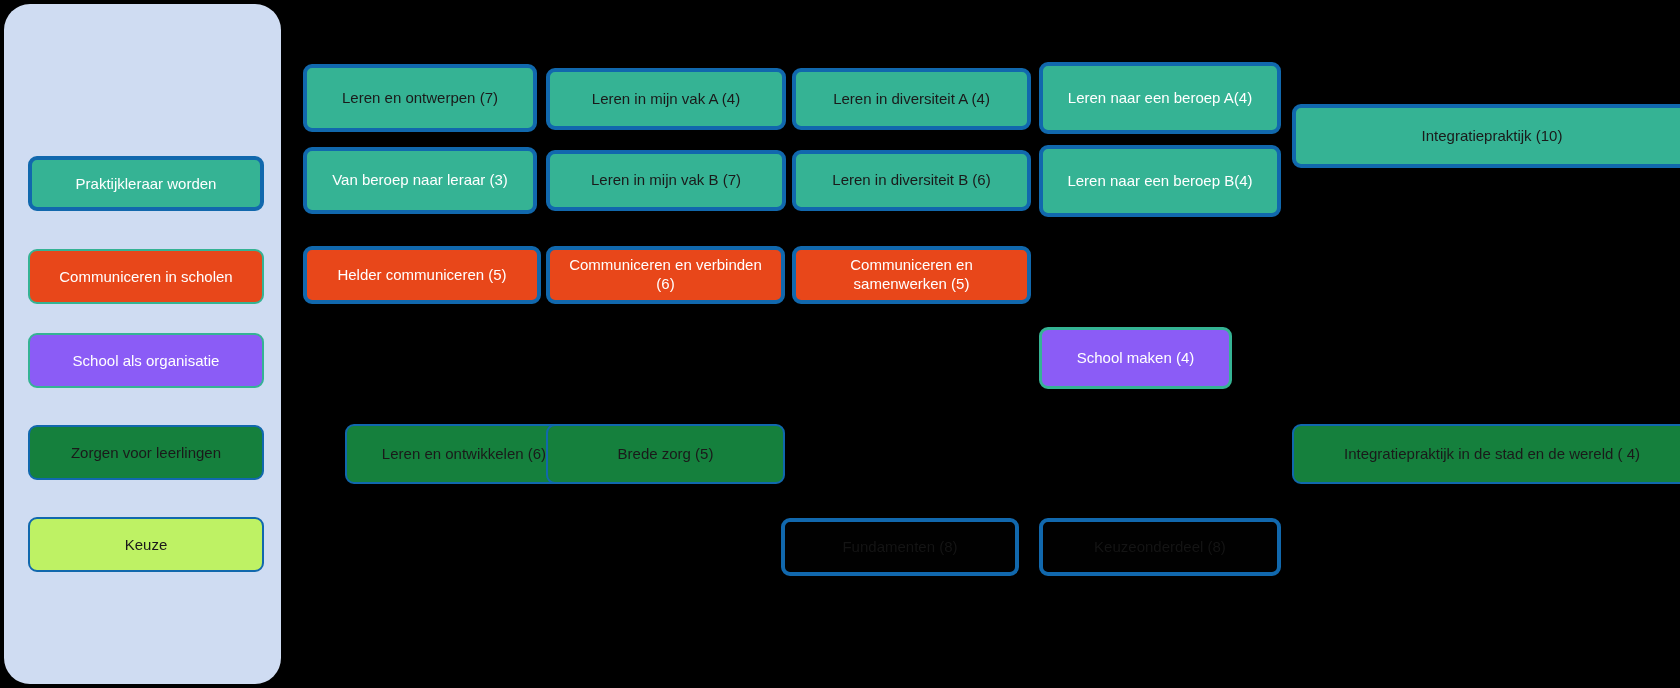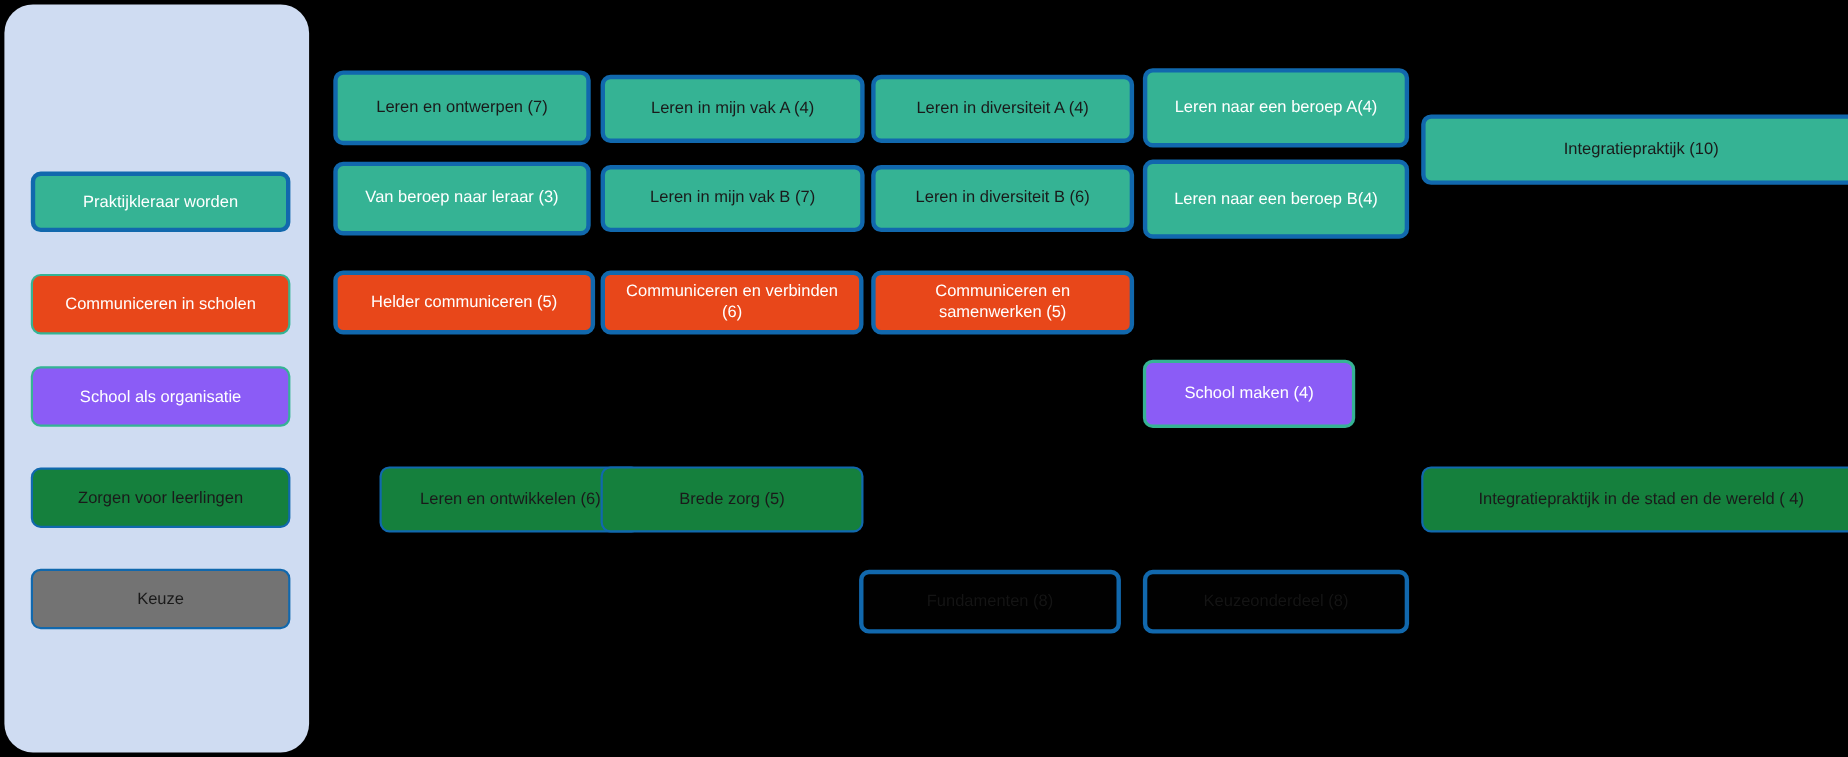--- a/index.html
+++ b/index.html
@@ -60,21 +60,21 @@
   .box-label {
     display: block;
     width: 100%;
   }
 
   
   .fill-green   { background: #35b394; }
   .fill-orange  { background: #e8471a; }
   .fill-dkblue  { background: #8b5cf6; }
   .fill-ltblue  { background: #15803d; }
-  .fill-white   { background: #737373; }
+  .fill-white   { background: #bef264; }
   .fill-black   { background: #010101; }
 
   
   .bd-none      { border: 1px solid transparent; }
   .bd-blue-thick{ border: 4px solid #1168ad; }
   .bd-blue-thin { border: 2px solid #1168ad; }
   .bd-green     { border: 2px solid #35b394; justify-content: center; }
   .bd-green-thick { border: 3px solid #35b394; }
 
   

